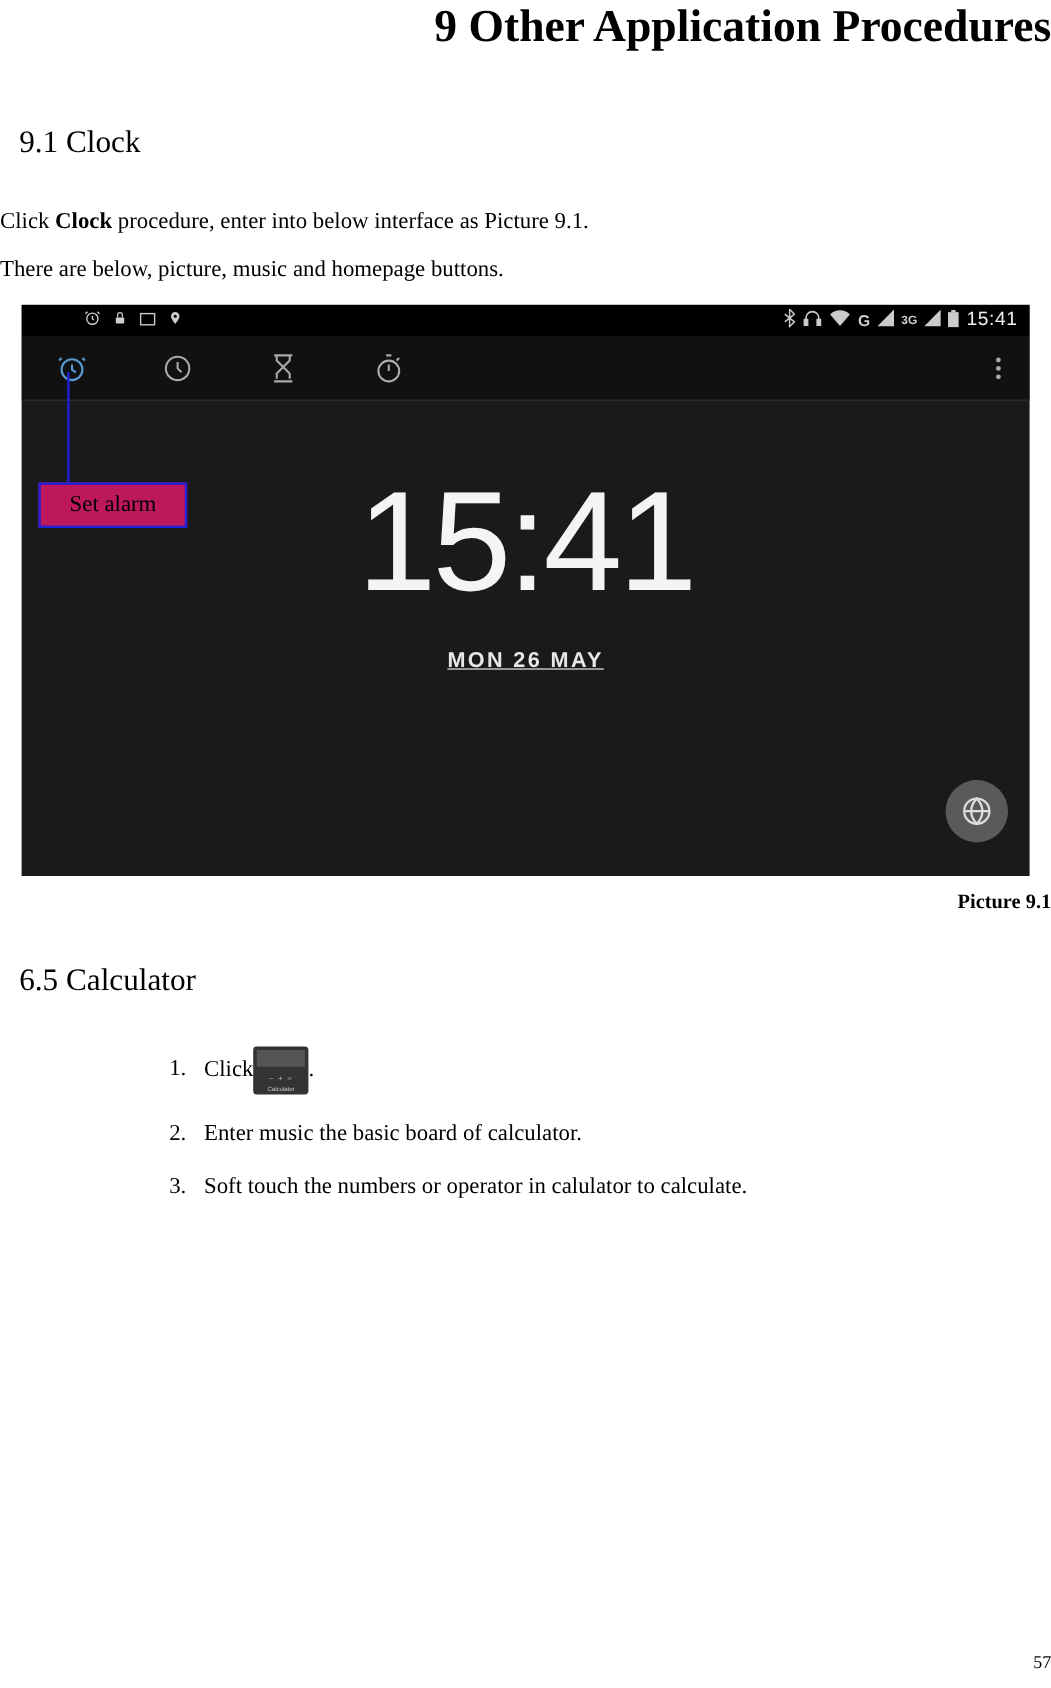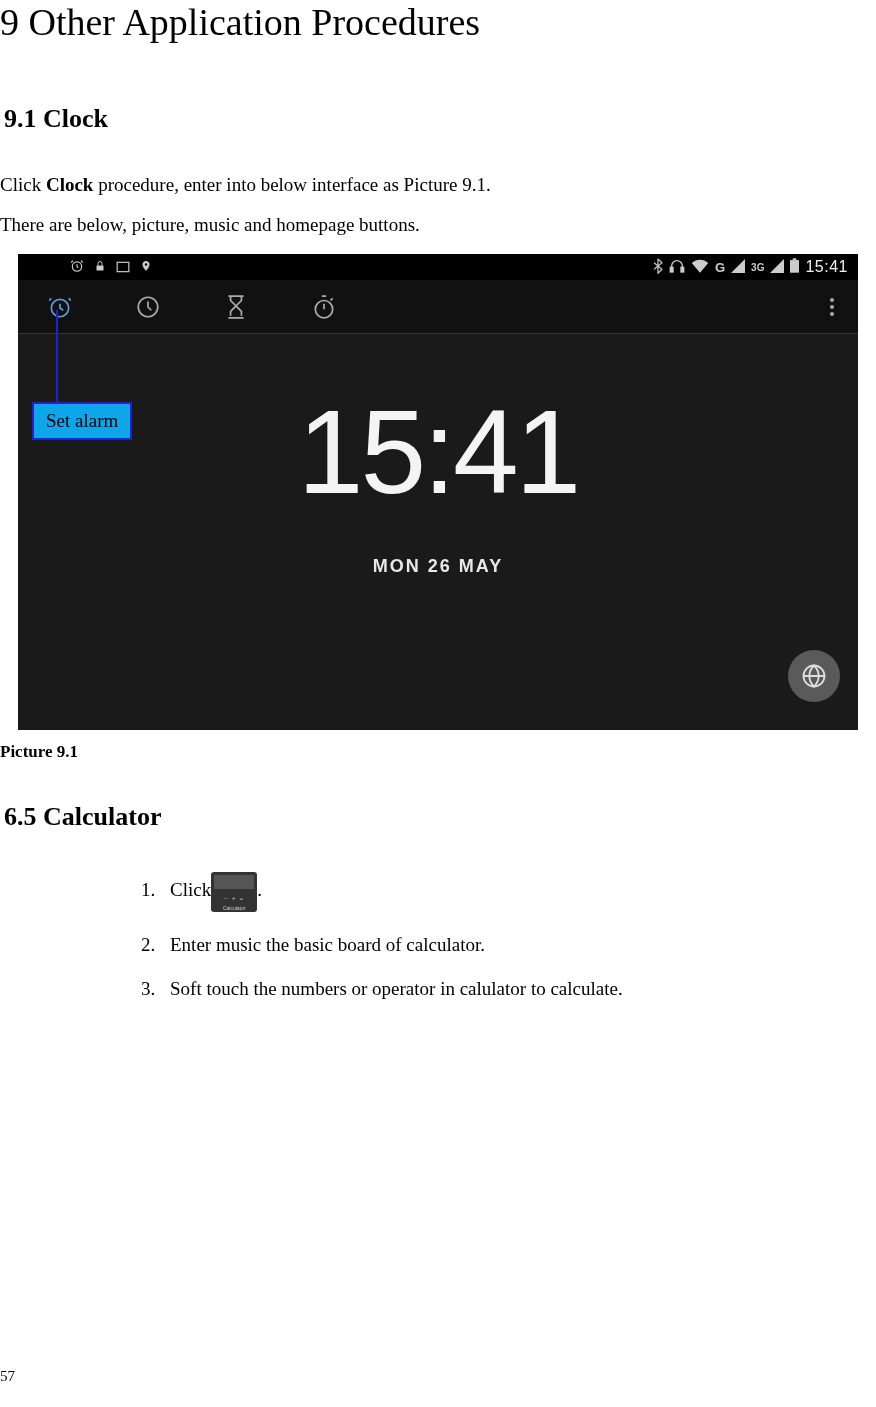--- a/index.html
+++ b/index.html
@@ -6,30 +6,30 @@
     body {
       width: 876px;
       height: 1407px;
       font-family: "Times New Roman", Times, serif;
       background: white;
       color: black;
       position: relative;
     }
     .page-title {
       font-size: 38px;
-      font-weight: normal;
-      text-align: left;
+      font-weight: bold;
+      text-align: right;
       margin-top: 0px;
       margin-bottom: 60px;
     }
     .section-heading {
       font-size: 26px;
-      font-weight: bold;
+      font-weight: normal;
       margin-bottom: 40px;
-      padding-left: 4px;
+      padding-left: 16px;
     }
     .para {
       font-size: 19px;
       margin-bottom: 18px;
     }
     .bold { font-weight: bold; margin-top: 35px; }
     .screenshot-wrap {
       margin: 0 18px 12px 18px;
       position: relative;
     }
@@ -77,22 +77,23 @@
       font-size: 118px;
       font-weight: 100;
       color: #f4f4f4;
       letter-spacing: -3px;
     }
     .date-text {
       font-family: Arial, sans-serif;
       font-size: 18px;
       color: #e8e8e8;
       letter-spacing: 2px;
-      margin-top: 36px;
+      margin-top: 20px;
       font-weight: bold;
+      text-decoration: underline;
     }
     .globe-btn {
       position: absolute;
       right: 18px;
       bottom: 28px;
       width: 52px;
       height: 52px;
       border-radius: 50%;
       background: #5a5a5a;
       display: flex;
@@ -106,30 +107,30 @@
       top: 56px;
       width: 2px;
       height: 96px;
       background: #2020d8;
       z-index: 5;
     }
     .callout-box {
       position: absolute;
       left: 14px;
       top: 148px;
-      background: #0ea5e9;
+      background: #be185d;
       border: 2px solid #2020d8;
-      padding: 6px 12px;
+      padding: 6px 24px;
       font-family: "Times New Roman", Times, serif;
       font-size: 19px;
       color: #000;
       z-index: 6;
     }
     .picture-caption {
-      text-align: left;
+      text-align: right;
       font-size: 17px;
       font-weight: bold;
       margin-bottom: 40px;
     }
     .ordered-list {
       list-style: decimal;
       padding-left: 160px;
       font-size: 19px;
     }
     .ordered-list li { margin-bottom: 22px; padding-left: 10px;}
@@ -156,23 +157,23 @@
       color: #ccc;
       text-align: center;
       letter-spacing: 1px;
     }
     .calc-label {
       position: absolute; bottom: 1px; left: 0; right: 0;
       font-size: 5px; color: #ccc; text-align: center; font-family: Arial;
     }
     .page-number {
       position: absolute;
-      bottom: 22px;
+      bottom: 12px;
       width: 100%;
-      text-align: left;
+      text-align: right;
       font-size: 15px;
     }
   </style>
 </head>
 <body>
 
 <h1 class="page-title">9 Other Application Procedures</h1>
 
 <h2 class="section-heading">9.1 Clock</h2>
 

